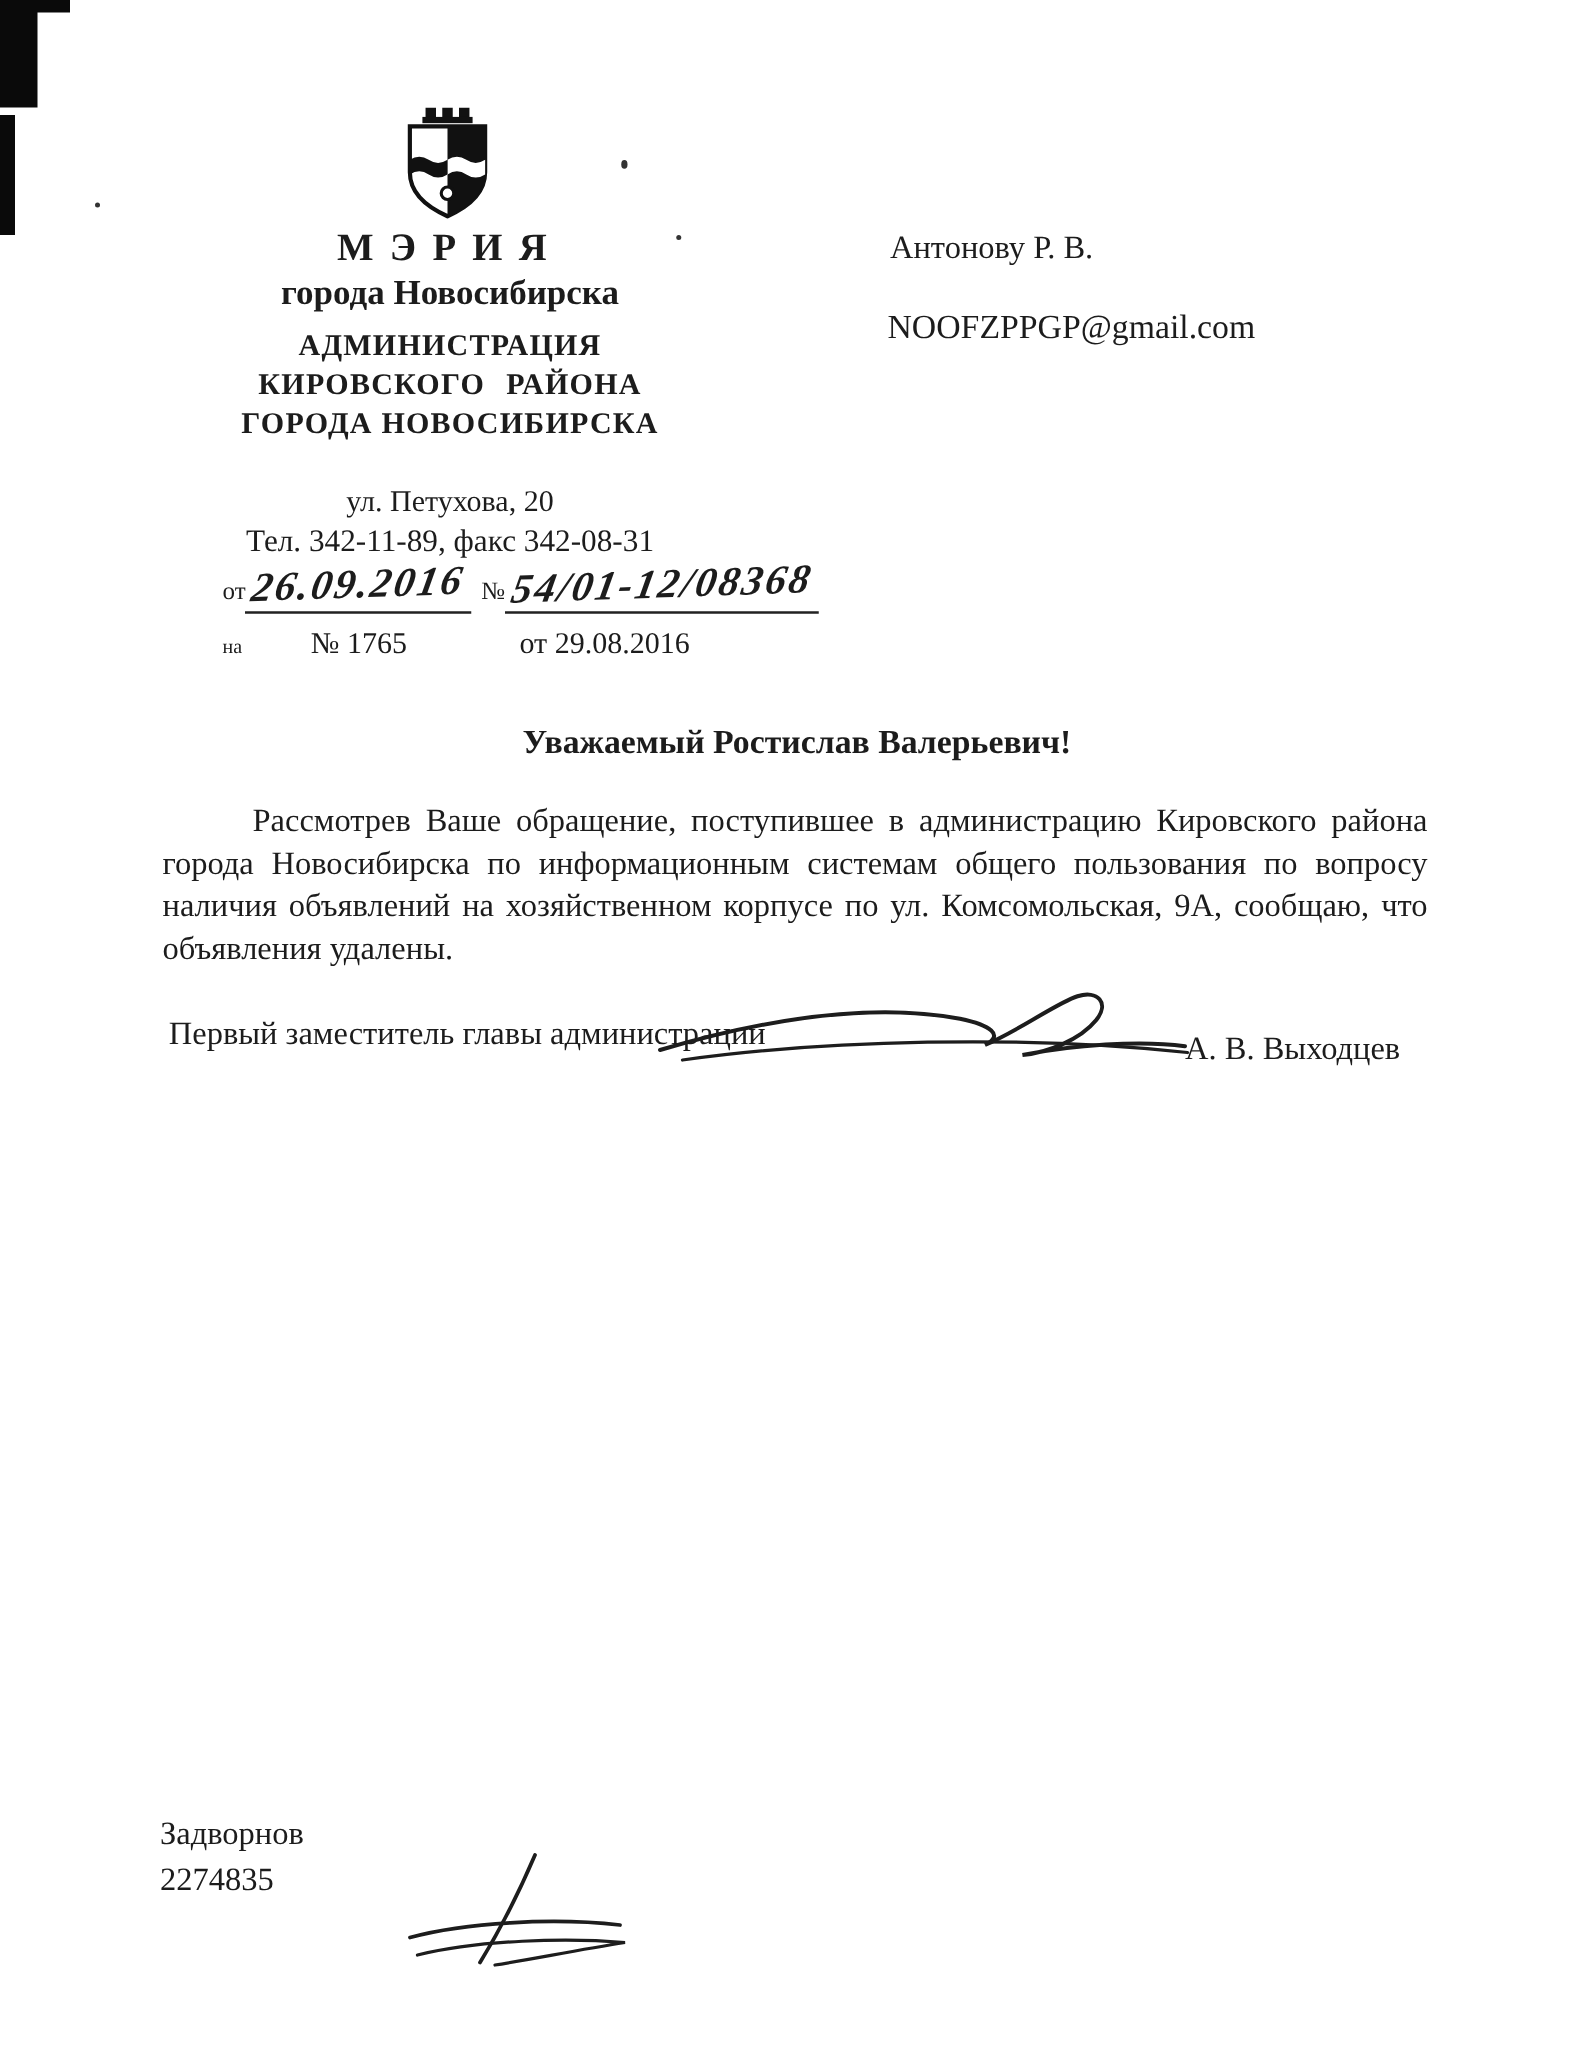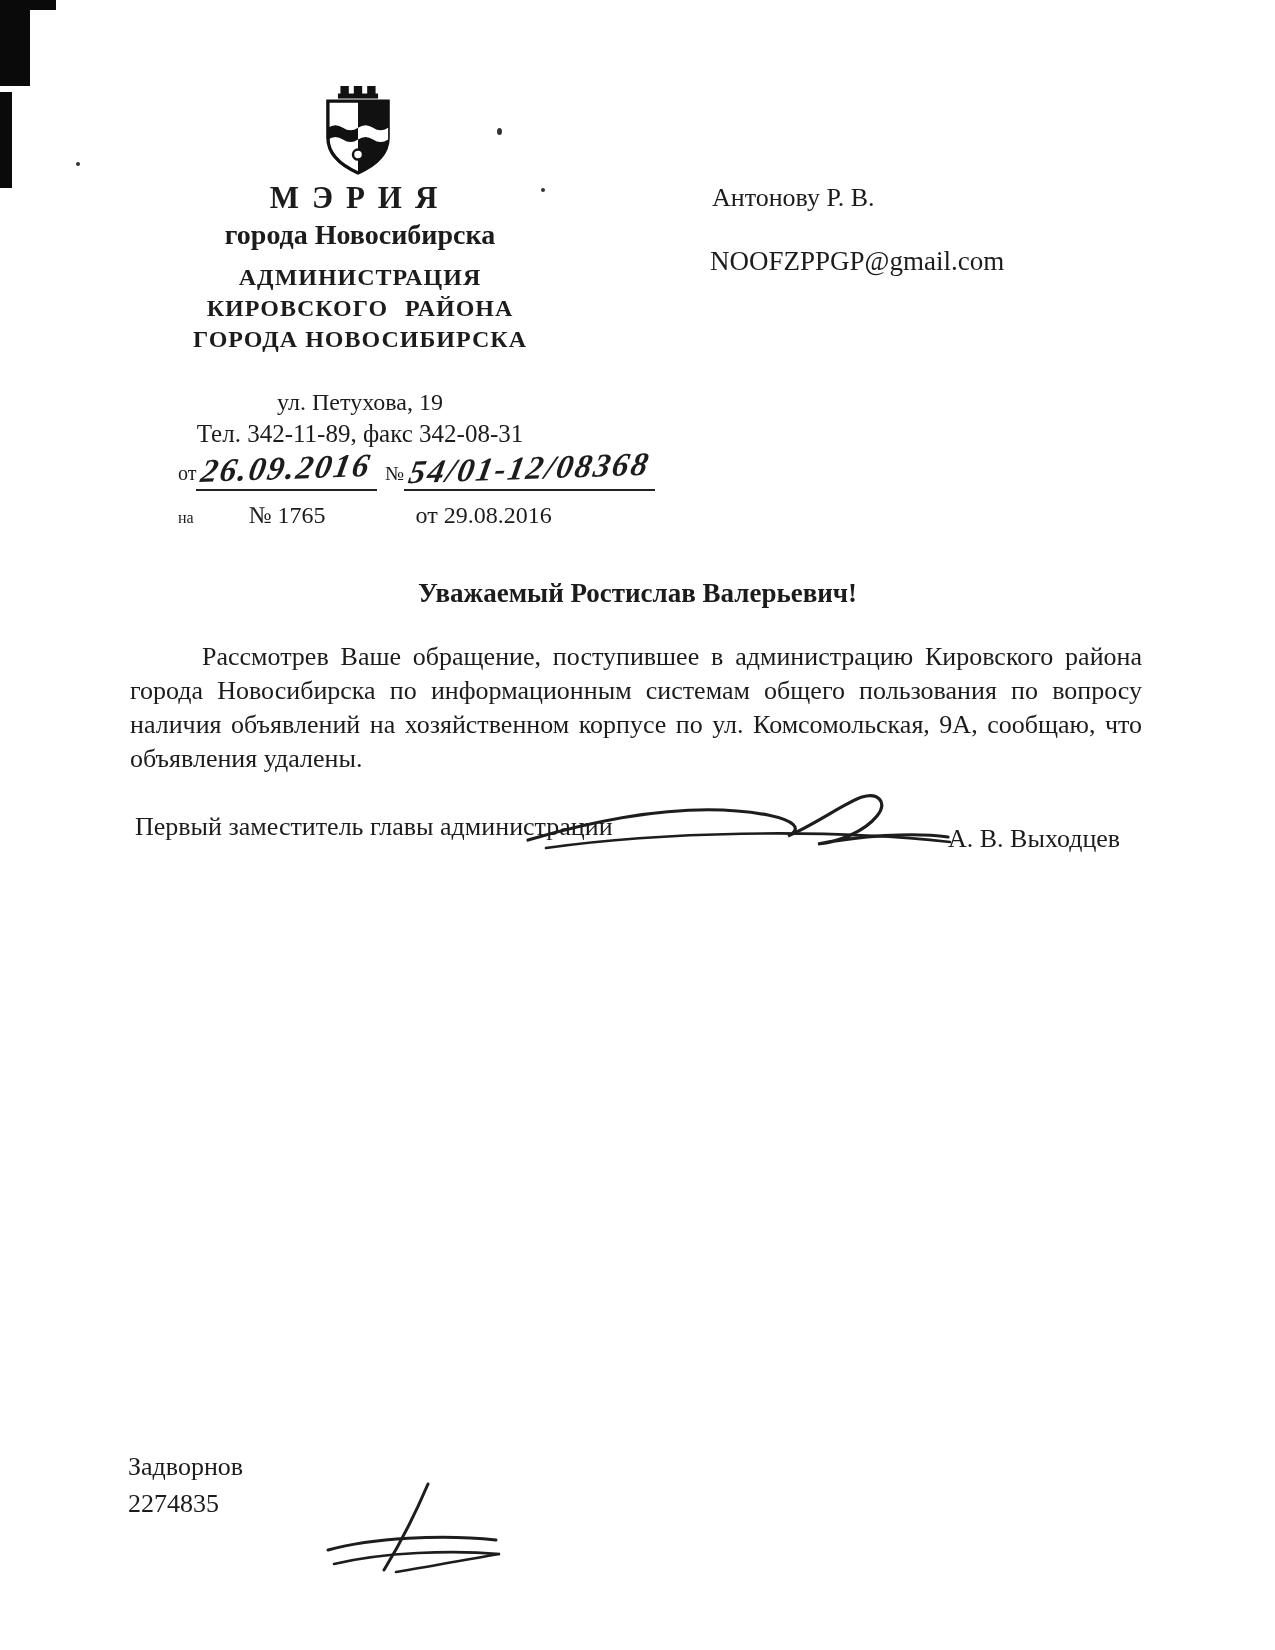--- a/index.html
+++ b/index.html
@@ -102,21 +102,21 @@
 
       <circle cx="50" cy="82" r="6" fill="#fff" stroke="#111" stroke-width="3"></circle>
     </svg>
   </div>
 
   <div class="abs hdr-col org1">МЭРИЯ</div>
   <div class="abs hdr-col org2">города Новосибирска</div>
   <div class="abs hdr-col dept dept1">АДМИНИСТРАЦИЯ</div>
   <div class="abs hdr-col dept dept2">КИРОВСКОГО РАЙОНА</div>
   <div class="abs hdr-col dept dept3">ГОРОДА НОВОСИБИРСКА</div>
-  <div class="abs hdr-col addr addr2">ул. Петухова, 19</div>
+  <div class="abs hdr-col addr addr2">ул. Петухова, 20</div>
   <div class="abs hdr-col phone">Тел. 342-11-89, факс 342-08-31</div>
 
   <div class="abs refline">
     <span class="ref-label">от</span>
     <span class="hand-cell" style="min-width:160px;">
       <span class="handwritten">26.09.2016</span>
     </span>
     <span class="ref-label" style="margin-left:8px;">№</span>
     <span class="hand-cell" style="min-width:235px;">
       <span class="handwritten">54/01-12/08368</span>

